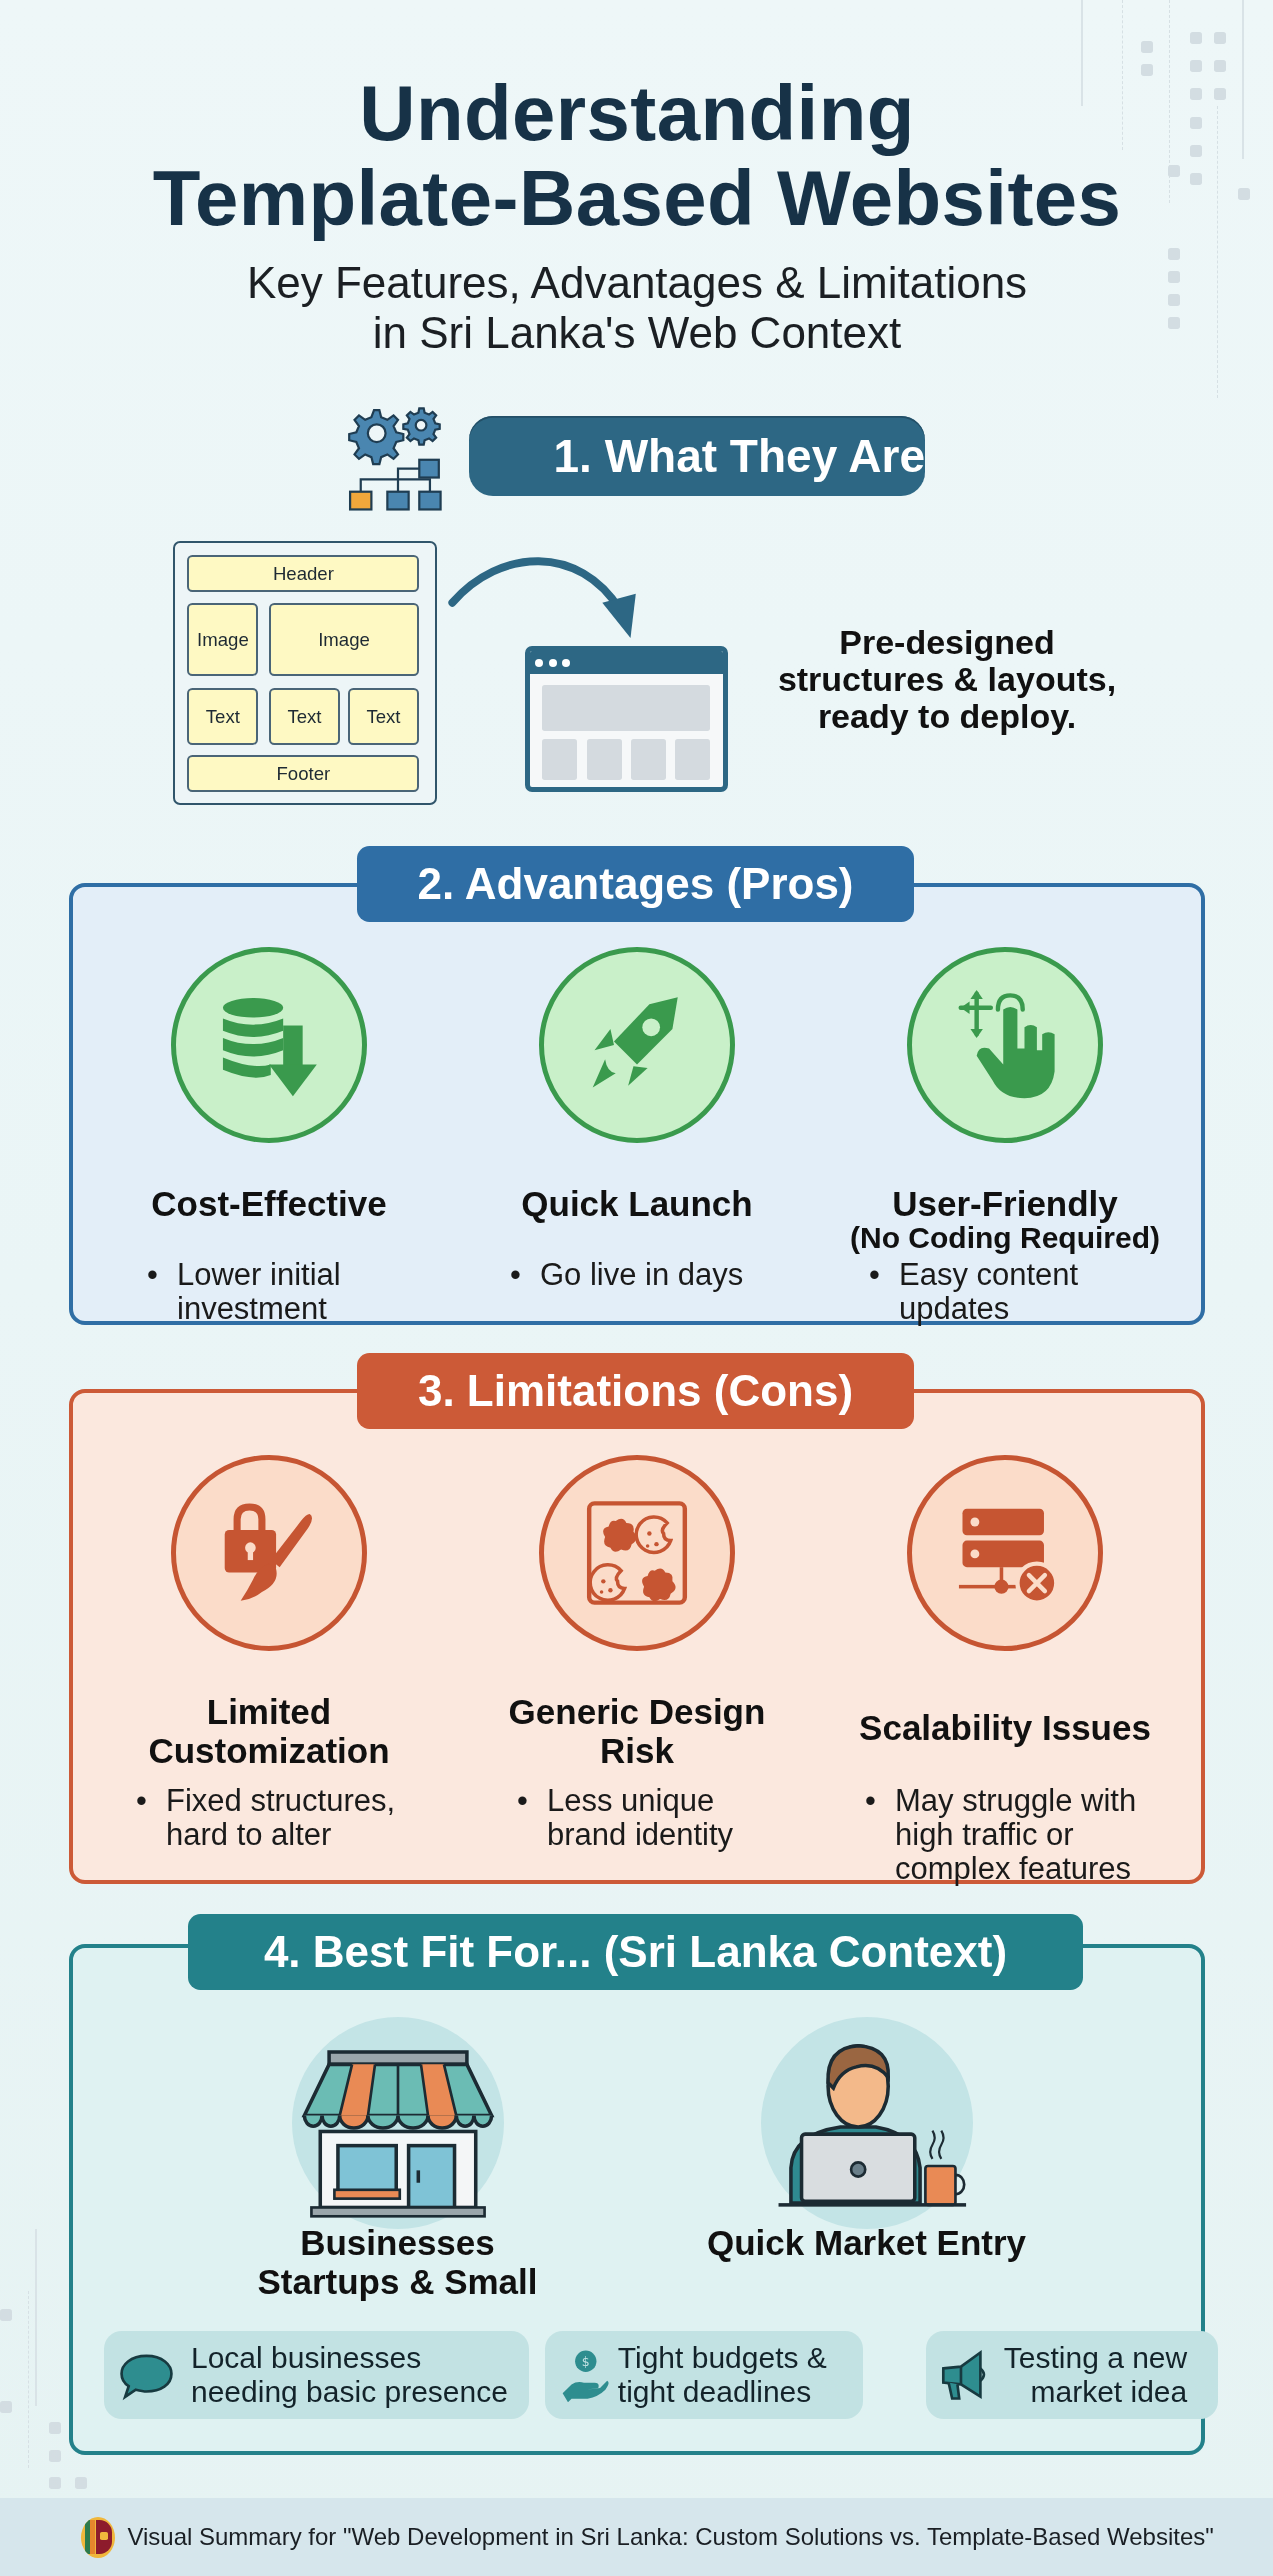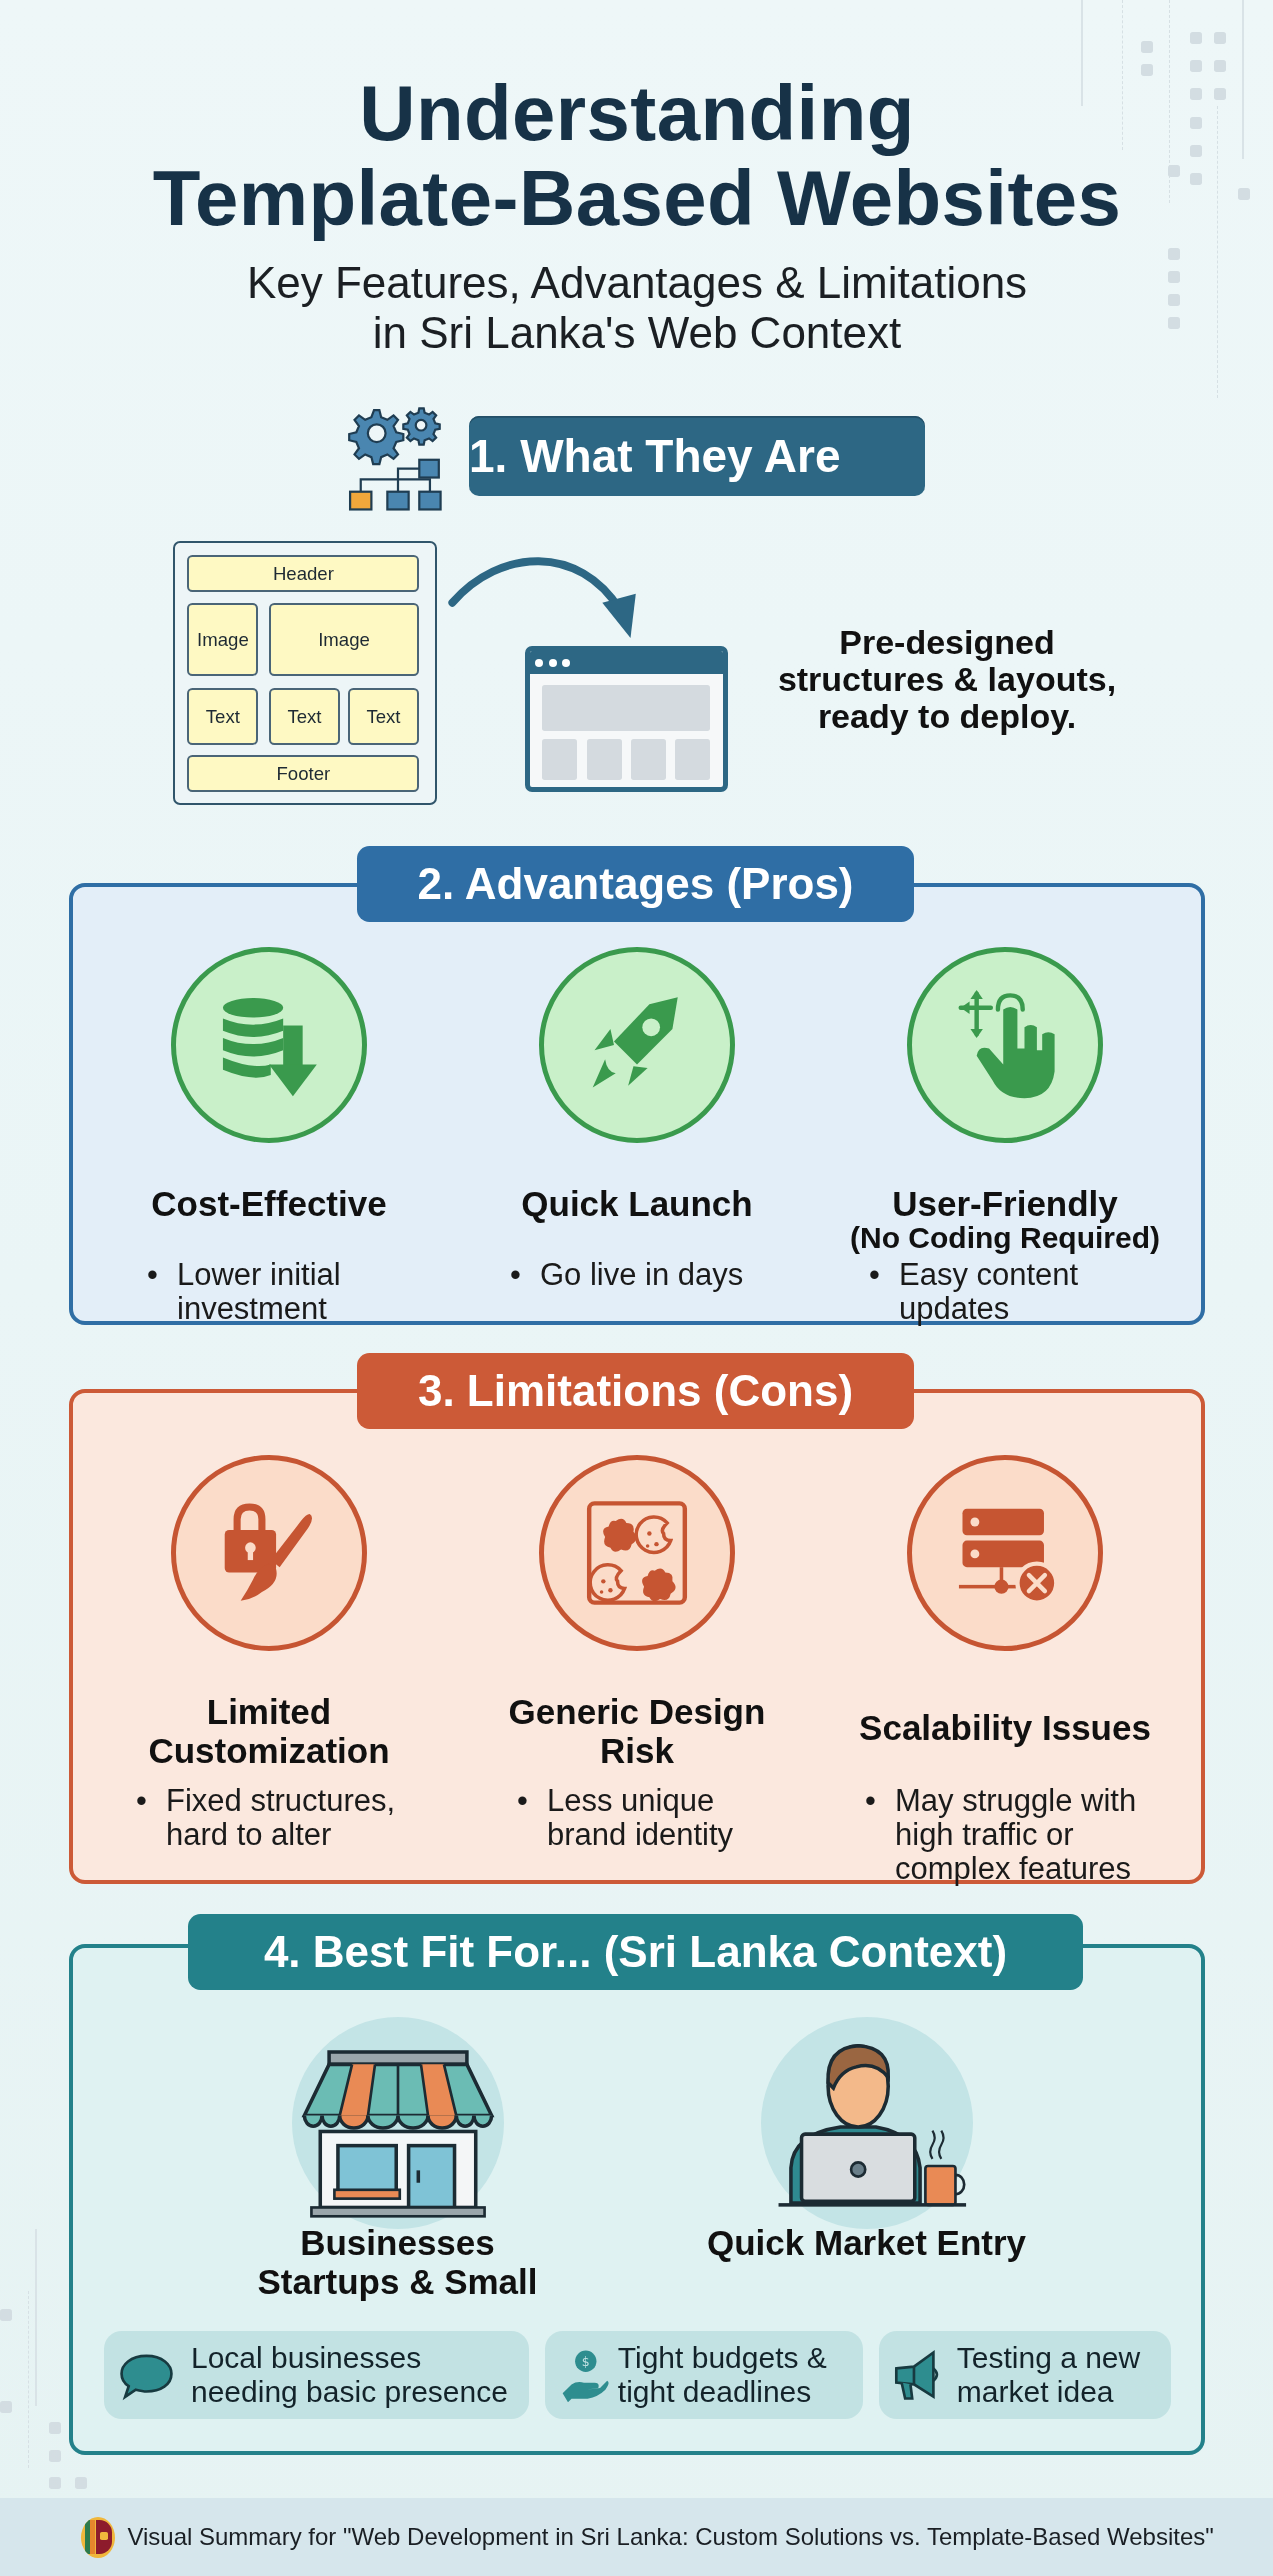--- a/index.html
+++ b/index.html
@@ -24,22 +24,22 @@
   }
   .subtitle {
     position: absolute; left: 0; width: 1274px; top: 258px;
     text-align: center; font-size: 44px; line-height: 50px; color: #1b1f23;
   }
 
   
   .s1-icon { position: absolute; left: 343px; top: 403px; width: 110px; height: 110px; }
   .s1-pill {
     position: absolute; left: 469px; top: 416px; width: 456px; height: 80px;
-    background: #2d6784; border-radius: 10px; color: #fff;
-    font-weight: 700; font-size: 46px; line-height: 80px; text-align: left;
+    background: #2d6784; border-radius: 24px; color: #fff;
+    font-weight: 700; font-size: 46px; line-height: 80px; text-align: right;
     box-shadow: 0 1.8px 0 #234f67 inset;
   }
   .wire {
     position: absolute; left: 173px; top: 541px; width: 264px; height: 264px;
     border: 2.7px solid #30556b; border-radius: 7px; background: #edf5f7;
   }
   .wbox {
     position: absolute; background: #fef9c3; border: 2.7px solid #4a6577; border-radius: 5.3px;
     font-size: 18.6px; color: #1e2a33; display: flex; align-items: center; justify-content: center;
   }
@@ -426,21 +426,21 @@
     <circle cx="30" cy="16" r="12" fill="#2e8d8f"></circle>
     <text x="30" y="21" font-size="14" fill="#c2e2e3" text-anchor="middle" font-family="DejaVu Sans, sans-serif">$</text>
     <path d="M4 52 L14 42 Q20 38 28 40 L40 40 Q46 40 44 46 L30 48 L46 46 L54 38 Q58 40 52 48 Q44 56 32 58 L14 58 L10 62 Z" fill="#2e8d8f"></path>
   </svg>
   <div class="chip-text">
     <div>Tight budgets &amp;</div>
     <div>tight deadlines</div>
   </div>
 </div>
 
-<div class="chip" style="left:879px;width:292px;">
+<div class="chip" style="left:926px;width:292px;text-align:right;">
   <svg width="53" height="57" viewBox="0 0 60 64" style="margin-left:12.4px;margin-right:12.4px;">
     <path d="M6 24 L26 22 L48 6 L48 56 L26 42 L6 40 Z" fill="#2e8d8f" stroke="#173a40" stroke-width="3"></path>
     <path d="M12 40 L16 58 L24 58 L22 42" fill="#2e8d8f" stroke="#173a40" stroke-width="3"></path>
     <path d="M48 24 Q56 31 48 38" fill="none" stroke="#173a40" stroke-width="3"></path>
     <path d="M26 22 V42" stroke="#173a40" stroke-width="3"></path>
   </svg>
   <div class="chip-text">
     <div>Testing a new</div>
     <div>market idea</div>
   </div>

